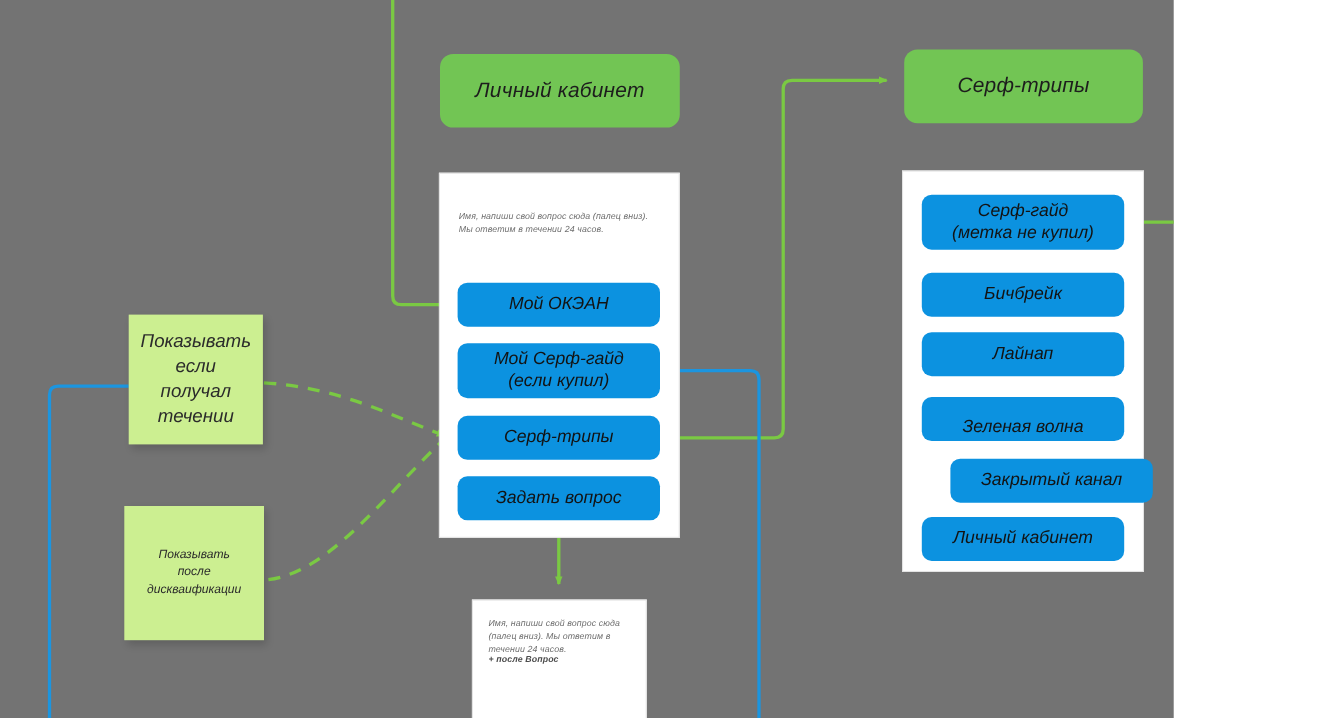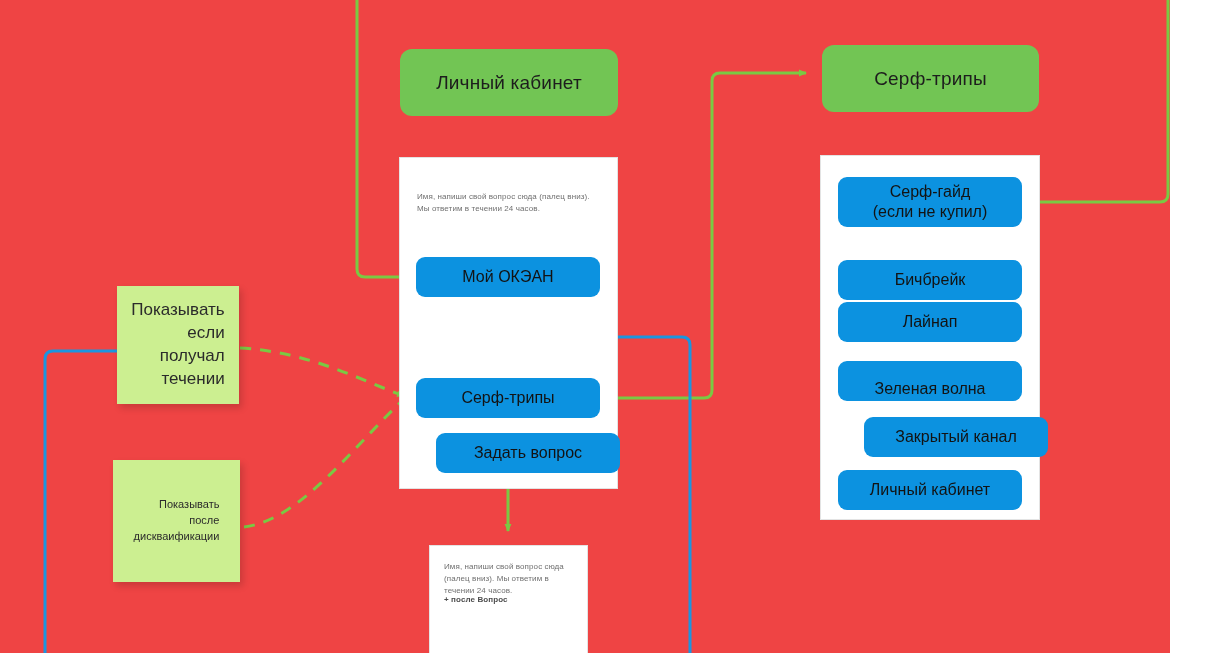--- a/index.html
+++ b/index.html
@@ -6,24 +6,25 @@
     margin: 0;
     padding: 0;
     background: #ffffff;
   }
   body {
     font-family: "Liberation Sans", sans-serif;
     -webkit-font-smoothing: antialiased;
   }
   #canvas {
     position: relative;
-    width: 1170px;
+    width: 1067px;
     height: 653px;
     overflow: hidden;
-    background: #ef4444;
+    background: #737373;
+    font-style: italic;
   }
   #edges {
     position: absolute;
     left: 0;
     top: 0;
     width: 1213px;
     height: 653px;
     pointer-events: none;
   }
 
@@ -82,21 +83,21 @@
   }
 
   
   .sticky {
     position: absolute;
     background: #ccef91;
     box-sizing: border-box;
     display: flex;
     align-items: center;
     justify-content: center;
-    text-align: right;
+    text-align: center;
     color: #2b2b2b;
     z-index: 4;
     box-shadow: 3px 4px 7px rgba(0,0,0,0.16);
   }
   .sticky.big  { font-size: 17px; line-height: 1.35; padding: 6px; }
   .sticky.small{ font-size: 11px; line-height: 1.45; padding: 6px; }
 </style>
 </head>
 <body>
 
@@ -135,39 +136,45 @@
   </div>
 
   <div class="card" style="left:399px; top:157px; width:219px; height:332px;">
     <div class="card-text" style="left:17px; top:33px; width:176px;">Имя, напиши свой вопрос сюда (палец вниз). Мы ответим в течении 24 часов.</div>
   </div>
 
   <div class="blue-btn" style="left:416px; top:257px; width:184px; height:40px;align-items:center;">
     <span>Мой ОКЭАН</span>
   </div>
 
+  <div class="blue-btn" style="left:416px; top:312px; width:184px; height:50px;">
+    <span>
+      <span>Мой Серф-гайд</span><br>
+      <span>(если купил)</span>
+    </span>
+  </div>
 
   <div class="blue-btn" style="left:416px; top:378px; width:184px; height:40px;">
     <span>Серф-трипы</span>
   </div>
 
-  <div class="blue-btn" style="left:416px; top:433px; width:184px; height:40px;margin-left:20px;">
+  <div class="blue-btn" style="left:416px; top:433px; width:184px; height:40px;">
     <span>Задать вопрос</span>
   </div>
 
   <div class="card" style="left:820px; top:155px; width:220px; height:365px;"></div>
 
   <div class="blue-btn" style="left:838px; top:177px; width:184px; height:50px;">
     <span>
       <span>Серф-гайд</span><br>
-      <span>(если не купил)</span>
-    </span>
-  </div>
-
-  <div class="blue-btn" style="left:838px; top:260px; width:184px; height:40px;">
+      <span>(метка не купил)</span>
+    </span>
+  </div>
+
+  <div class="blue-btn" style="left:838px; top:248px; width:184px; height:40px;">
     <span>Бичбрейк</span>
   </div>
 
   <div class="blue-btn" style="left:838px; top:302px; width:184px; height:40px;">
     <span>Лайнап</span>
   </div>
 
   <div class="blue-btn" style="left:838px; top:361px; width:184px; height:40px;align-items:flex-end;">
     <span>Зеленая волна</span>
   </div>

